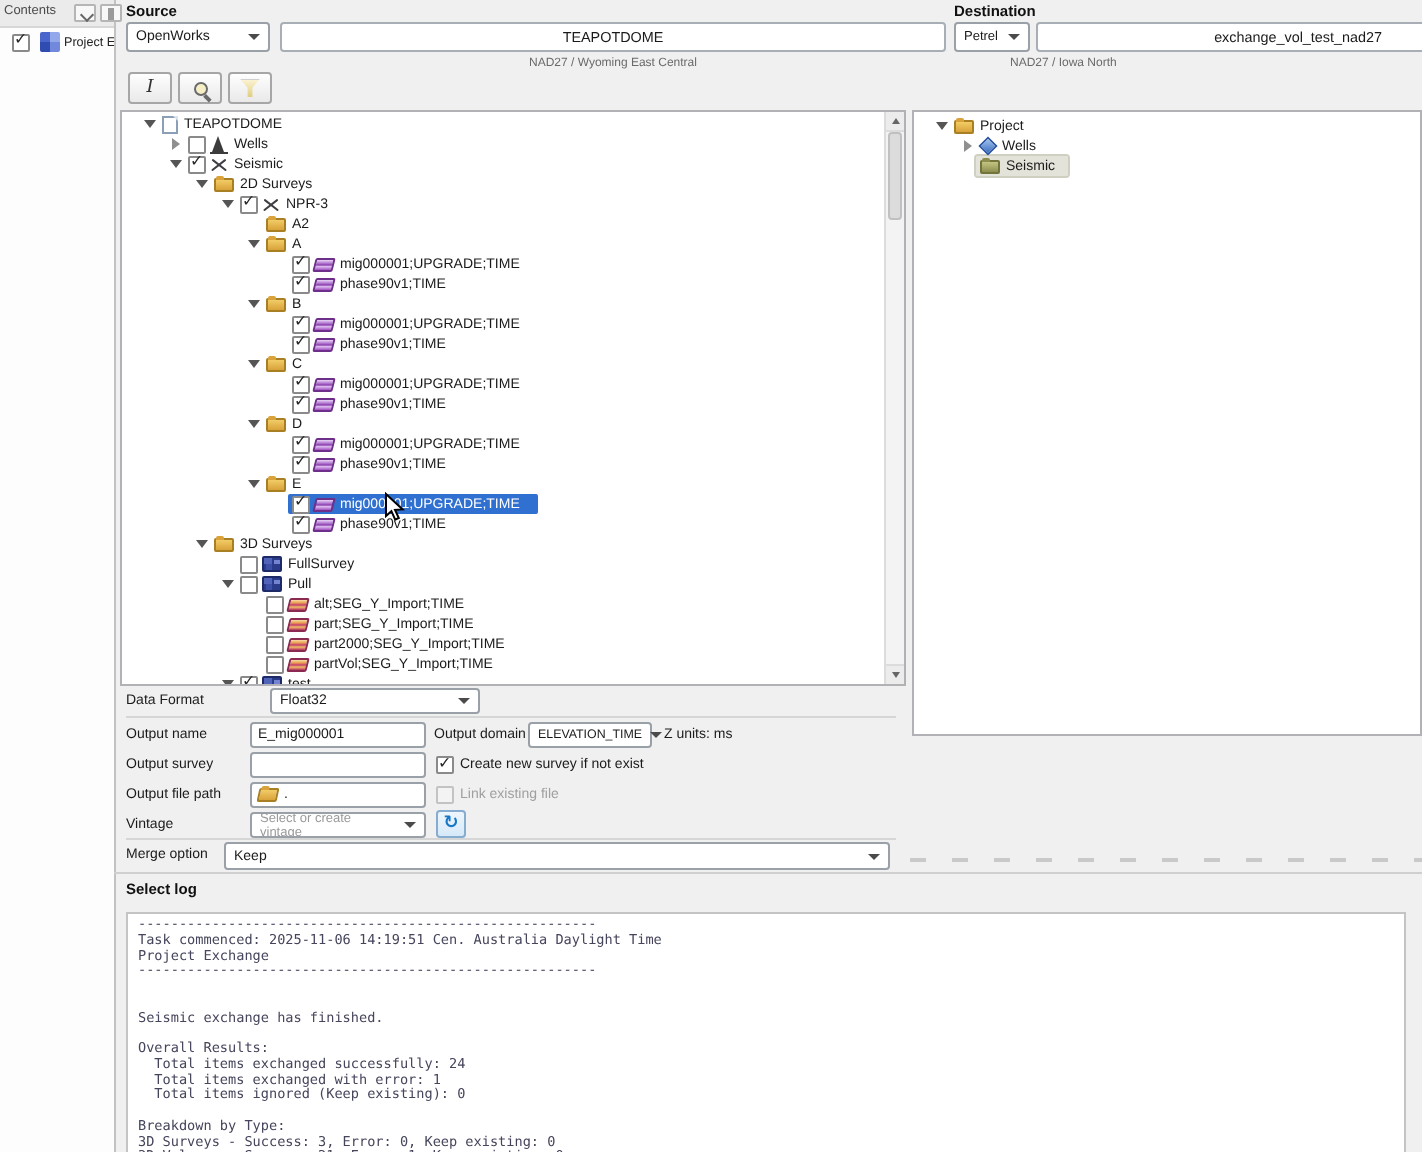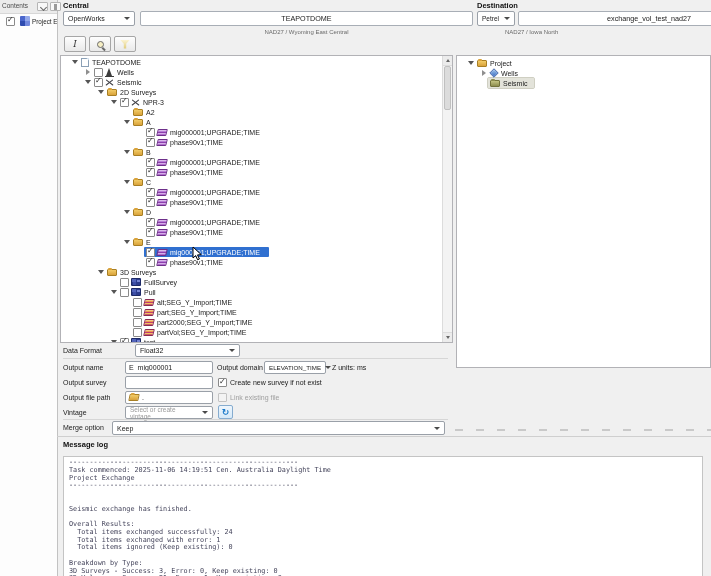--- a/index.html
+++ b/index.html
@@ -138,21 +138,21 @@
           <i class="pin"></i>
         </span>
     </div>
     <div id="sb-item">
       <span class="cb checked"></span>
       <span class="icn exchange"></span>
       <span id="sb-item-label">Project Exch...</span>
     </div>
   </aside>
 
-  <span class="sec-title" style="left:63px;top:1px;">Central</span>
+  <span class="sec-title" style="left:63px;top:1px;">Source</span>
   <div class="dd" style="left:63px;top:11px;width:72px;">
     <span>OpenWorks</span>
     <i class="dar"></i>
   </div>
   <div class="hfield" style="left:140px;top:11px;width:333px;justify-content:center;">
     <span>TEAPOTDOME</span>
   </div>
   <span class="crs" style="left:140px;top:29px;width:333px;text-align:center;">NAD27 / Wyoming East Central</span>
 
   <span class="sec-title" style="left:477px;top:1px;">Destination</span>
@@ -509,21 +509,21 @@
   <div class="fsep" style="top:419px;"></div>
   <span class="flabel" style="left:63px;top:424px;">Merge option</span>
   <div class="dd fdd" style="left:112px;top:421px;width:333px;height:14px;">
     <span>Keep</span>
     <i class="dar"></i>
   </div>
 
   <div id="splitter"></div>
 
   <div id="msg-divider"></div>
-  <span id="msg-title">Message log</span>
+  <span id="msg-title">Select log</span>
   <div id="log-box">
     <pre id="log-pre"><div>--------------------------------------------------------</div><div>Task commenced: 2025-11-06 14:19:51 Cen. Australia Daylight Time</div><div>Project Exchange</div><div>--------------------------------------------------------</div><div>&nbsp;</div><div>&nbsp;</div><div>Seismic exchange has finished.</div><div>&nbsp;</div><div>Overall Results:</div><div>  Total items exchanged successfully: 24</div><div>  Total items exchanged with error: 1</div><div>  Total items ignored (Keep existing): 0</div><div>&nbsp;</div><div>Breakdown by Type:</div><div>3D Surveys - Success: 3, Error: 0, Keep existing: 0</div><div>3D Volumes - Success: 21, Error: 1, Keep existing: 0</div></pre>
   </div>
 
   <svg id="cursor" width="11" height="16" viewBox="0 0 11 16">
     <polygon points="1,1 1,12 3.7,9.6 5.6,13.8 7.4,13 5.5,8.9 9.3,8.7" fill="#ffffff" stroke="#000000" stroke-width="1"></polygon>
   </svg>
 
 </div>
 

